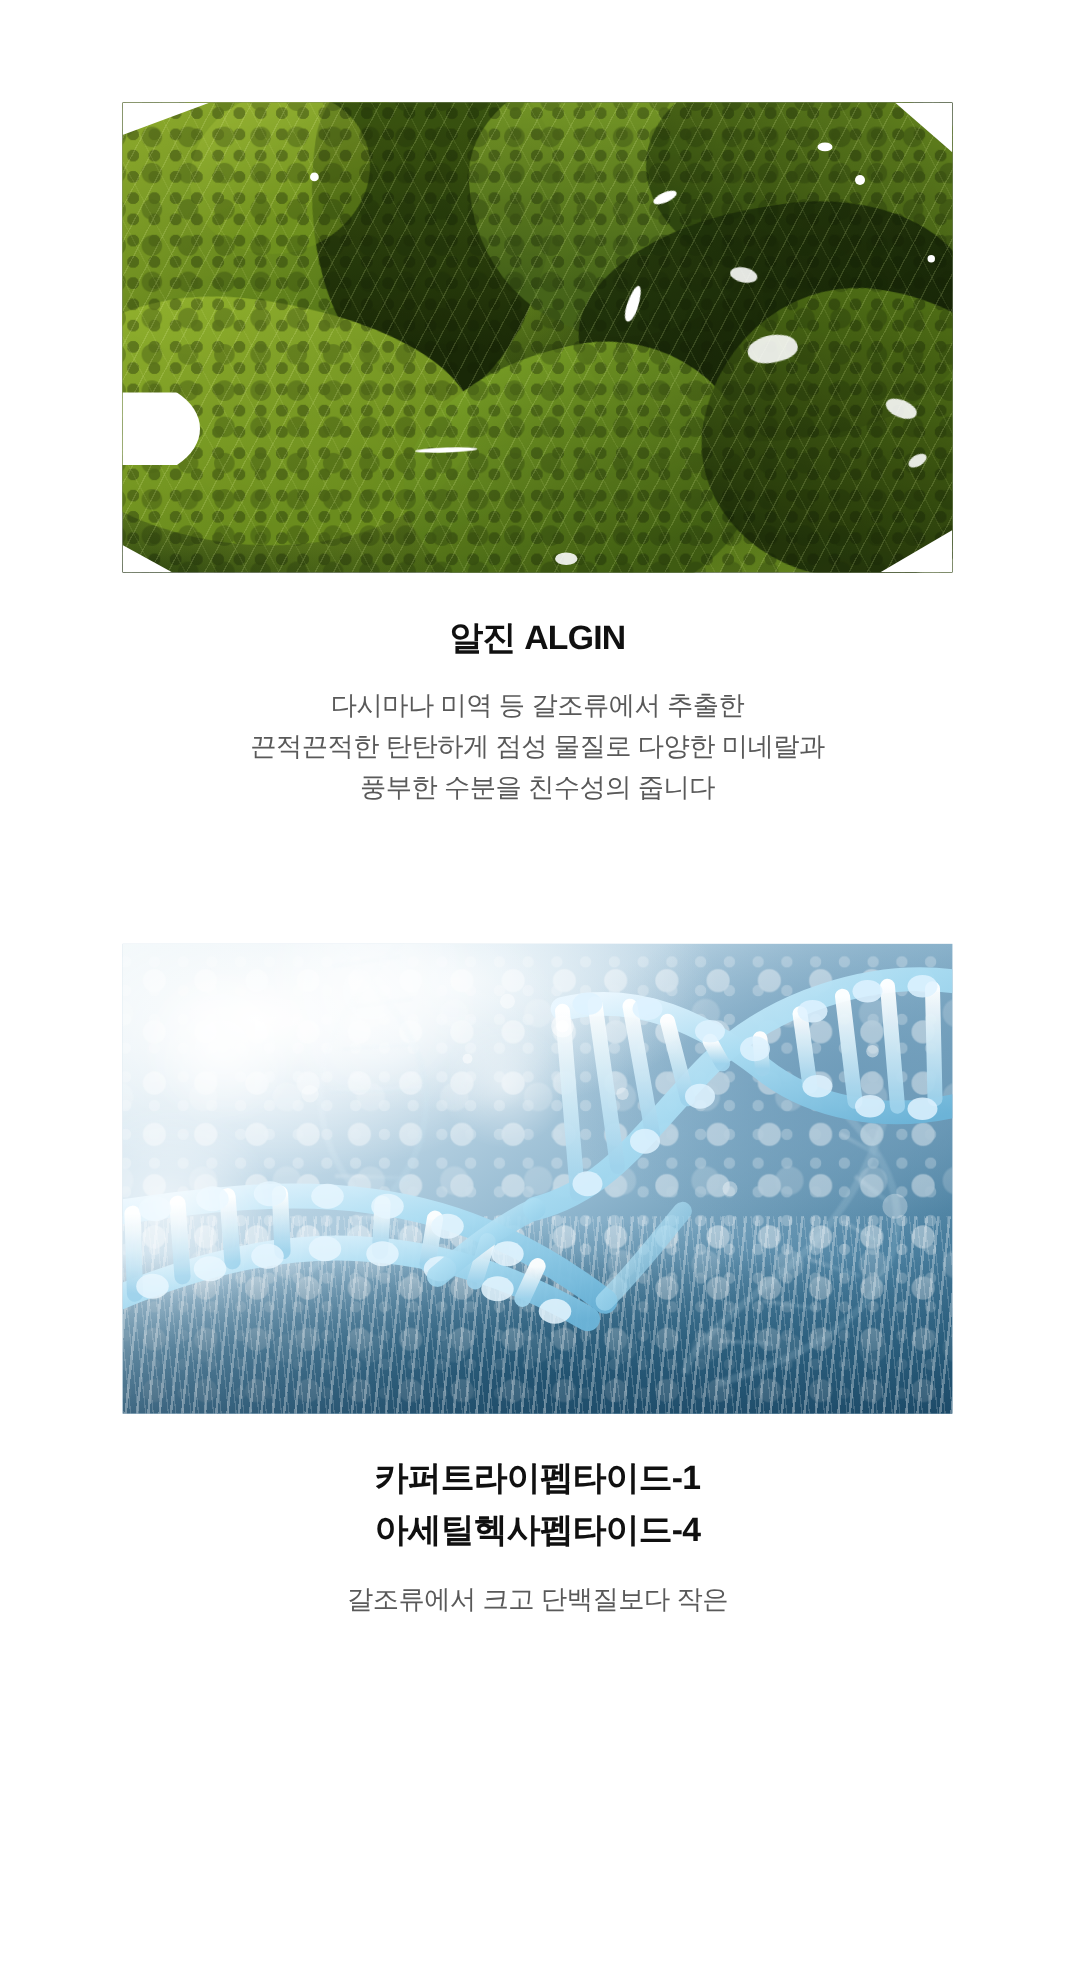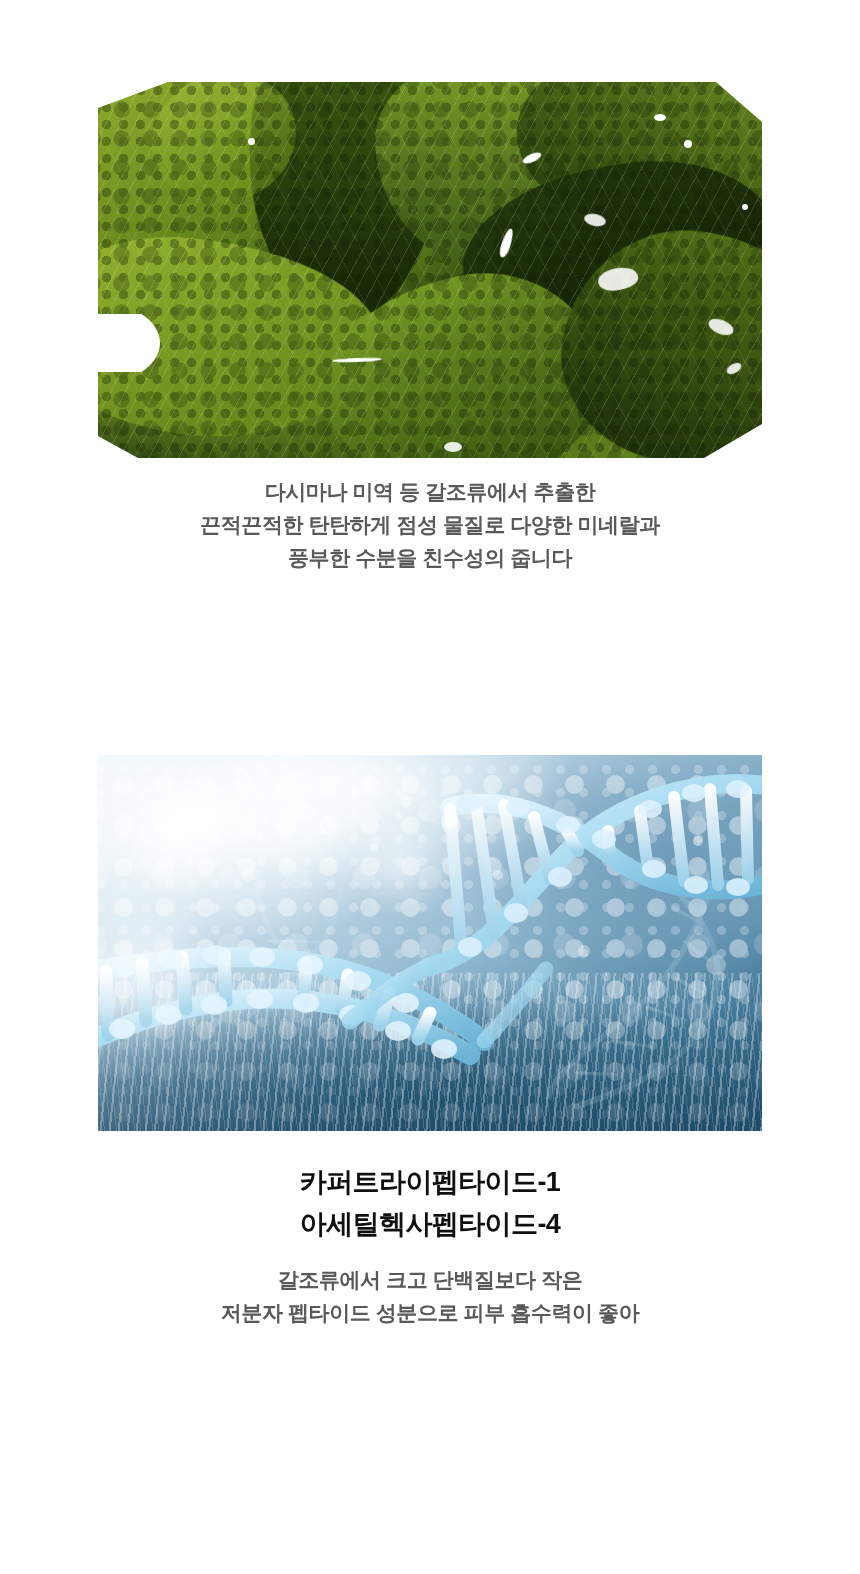--- a/index.html
+++ b/index.html
@@ -41,21 +41,21 @@
     font-weight:700;
     letter-spacing:-0.6px;
     color:#101010;
     line-height:42px;
     white-space:nowrap;
   }
 
   .body-copy {
     text-align:center;
     font-size:21px;
-    font-weight:700;
+    font-weight:400;
     color:#595959;
     line-height:33px;
     letter-spacing:-0.4px;
   }
   .body-copy > div { white-space:nowrap; }
 
   
   .kelp-base{
     position:absolute; inset:0;
     background:
@@ -205,20 +205,21 @@
       <div class="foam" style="left:556px;top:32px;width:12px;height:7px;"></div>
       <div class="foam" style="left:586px;top:58px;width:8px;height:8px;"></div>
       <div class="foam soft" style="left:610px;top:238px;width:26px;height:14px;transform:rotate(22deg);"></div>
       <div class="foam" style="left:234px;top:276px;width:50px;height:4px;transform:rotate(-2deg);"></div>
       <div class="foam" style="left:150px;top:56px;width:7px;height:7px;"></div>
       <div class="foam soft" style="left:346px;top:360px;width:18px;height:10px;"></div>
       <div class="foam" style="left:644px;top:122px;width:6px;height:6px;"></div>
       <div class="foam soft" style="left:628px;top:282px;width:16px;height:9px;transform:rotate(-30deg);"></div>
     </div>
 
+    <div class="heading" style="margin-top:31px;">알진 ALGIN</div>
 
     <div class="body-copy" style="margin-top:17px;">
       <div>다시마나 미역 등 갈조류에서 추출한</div>
       <div>끈적끈적한 탄탄하게 점성 물질로 다양한 미네랄과</div>
       <div>풍부한 수분을 친수성의 줍니다</div>
     </div>
   </div>
 
   <div class="section" style="top:755px;">
 
@@ -362,17 +363,16 @@
       <div class="dna-fog"></div>
     </div>
 
     <div class="heading" style="margin-top:30px;">
       <div>카퍼트라이펩타이드-1</div>
       <div>아세틸헥사펩타이드-4</div>
     </div>
 
     <div class="body-copy" style="margin-top:18px;">
       <div>갈조류에서 크고 단백질보다 작은</div>
-      <div>저분자 펩타이드 성분으로 피부 흡수력이 좋아</div>
     </div>
   </div>
 
 </div>
 
 </body></html>

